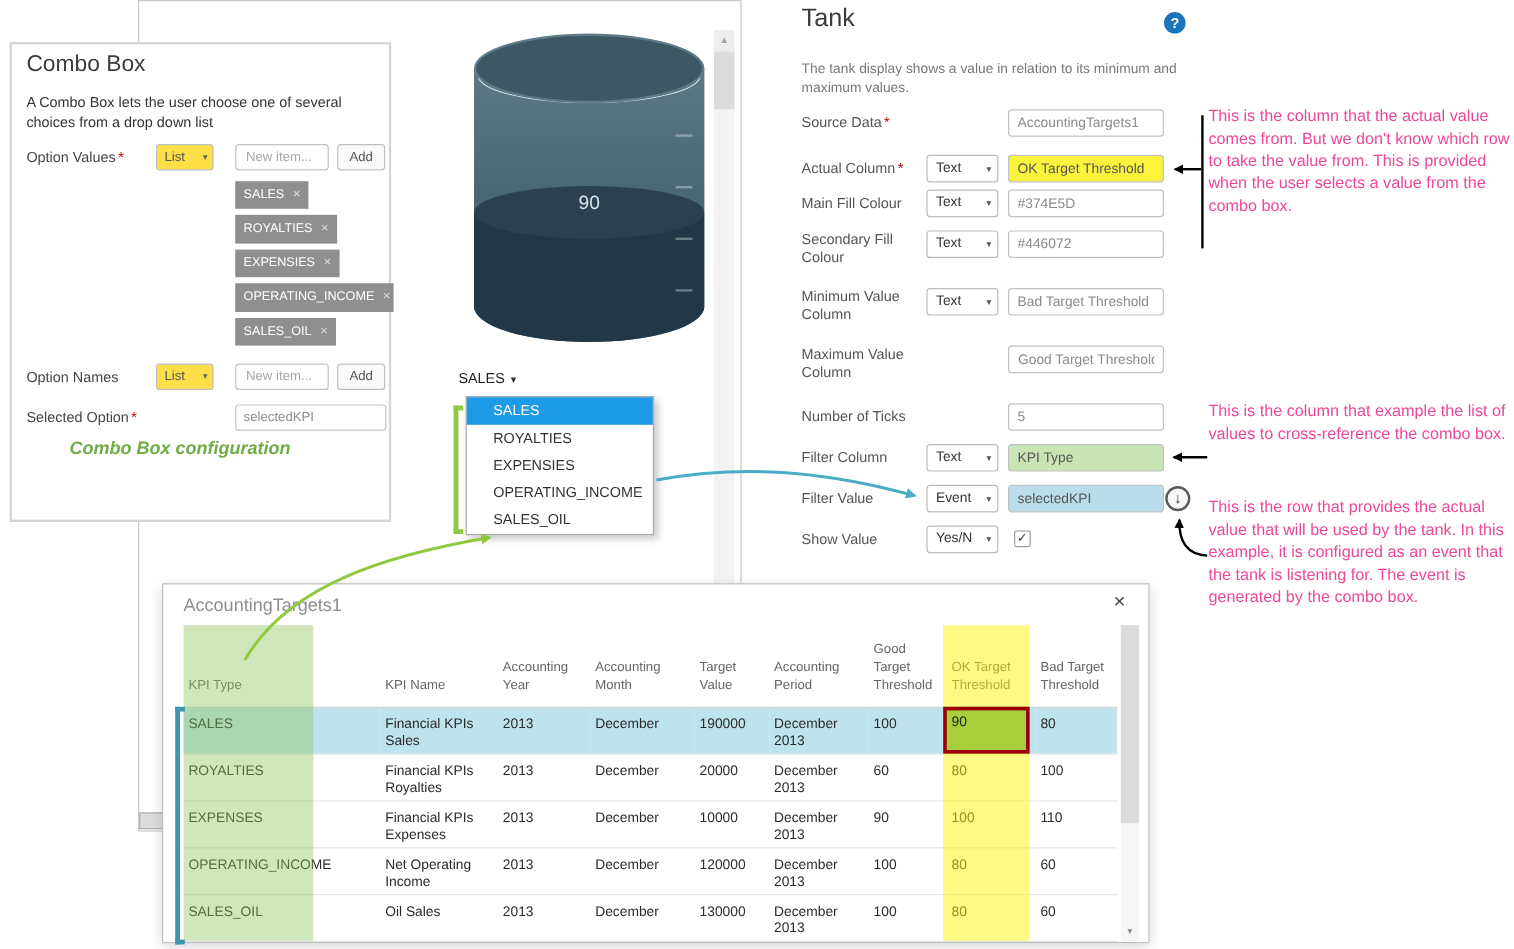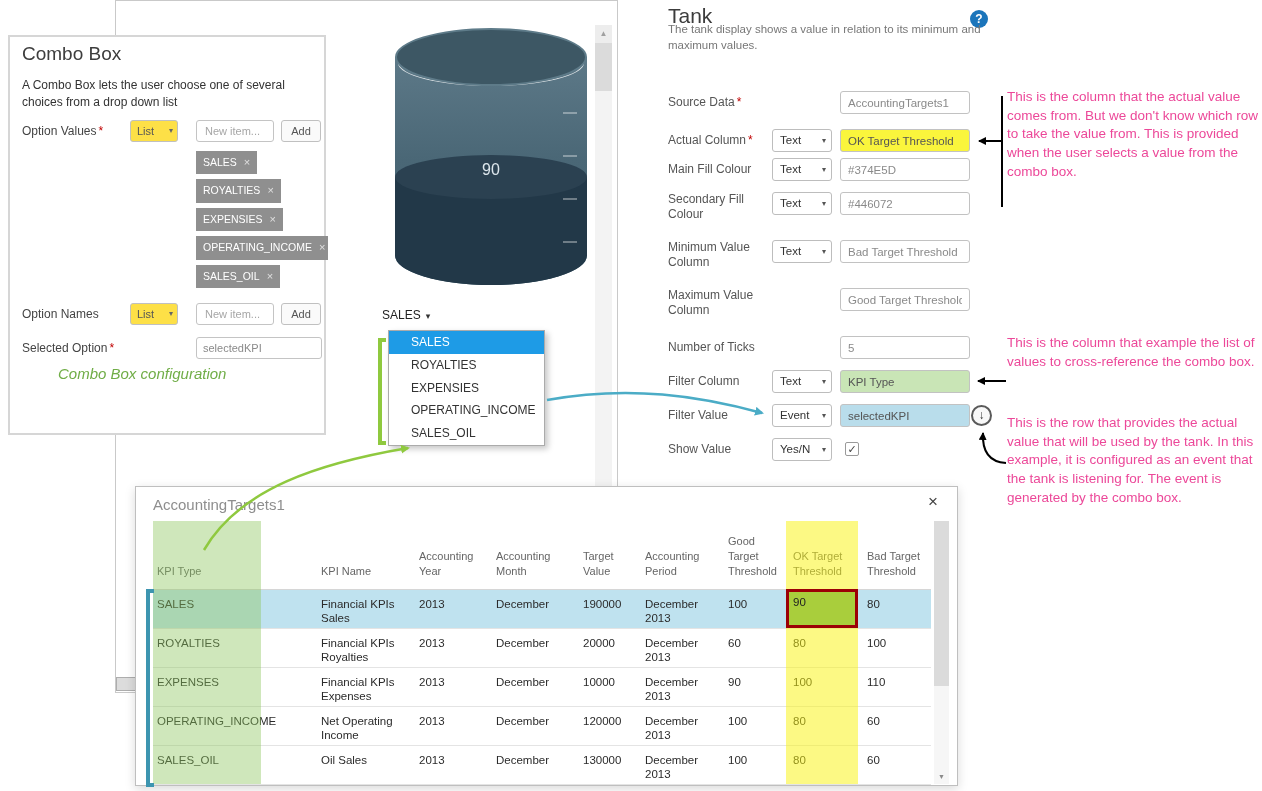--- a/index.html
+++ b/index.html
@@ -22,21 +22,21 @@
   .req{color:#c00000;margin-left:2px}
   .cp-select{position:absolute;left:120px;width:48px;height:22px;border:1px solid #c0c0c0;border-radius:3px;background:#fde047;font-size:11px;color:#555;line-height:20px;padding-left:6px}
   .cp-select .ddar{position:absolute;right:4px;top:0;font-size:8px;color:#666;line-height:20px}
   .cp-input{position:absolute;left:186px;width:78px;height:22px;border:1px solid #c4c4c4;border-radius:3px;background:#fff;font-size:11px;color:#8a8a8a;padding:0 8px;font-family:"Liberation Sans",sans-serif}
   .cp-input::placeholder{color:#a6a6a6}
   .cp-add{position:absolute;left:271px;width:40px;height:22px;border:1px solid #c0c0c0;border-radius:3px;background:#fafafa;font-size:11px;color:#555;text-align:center;line-height:20px}
   .tag-list{position:absolute;left:186px;top:114px;width:132px}
   .tag{display:inline-block;background:#8f8f8f;color:#fff;font-size:10.5px;padding:4px 7px;margin-bottom:5px;max-width:132px;line-height:1.4}
   .tag .tag-x{color:#e0e0e0;margin-left:7px;font-size:11px}
   .cp-input2{position:absolute;left:186px;width:126px;height:22px;border:1px solid #c4c4c4;border-radius:3px;background:#fff;font-size:11px;color:#8a8a8a;padding:0 6px;font-family:"Liberation Sans",sans-serif}
-  .caption{position:absolute;left:58px;top:365px;font-size:15px;font-style:italic;font-weight:normal;color:var(--caption-green);z-index:3}
+  .caption{position:absolute;left:58px;top:365px;font-size:15px;font-style:italic;font-weight:bold;color:var(--caption-green);z-index:3}
 
   
   .tank{position:absolute;left:395px;top:28px;width:192px;height:280px;z-index:1}
   .tank-body{position:absolute;left:0;top:29px;width:192px;height:228px;background:linear-gradient(180deg,#5d7988 0%,#4a6776 45%,#415f6e 100%);border-radius:0 0 50% 50%/0 0 13% 13%;overflow:hidden}
   .tank-top{position:absolute;left:0;top:0;width:192px;height:58px;background:#3d5764;border:2px solid #5e7b89;border-radius:50%}
   .tank-arc{position:absolute;left:3px;top:-17px;width:186px;height:46px;border:1.5px solid rgba(255,255,255,.8);border-radius:50%;clip-path:inset(52% 0 0 0)}
   .tank-fill{position:absolute;left:0;top:120px;width:192px;height:108px;background:#223848}
   .fill-top{position:absolute;left:0;top:98px;width:192px;height:44px;background:#2b4151;border-radius:50%}
   .tank-value{position:absolute;left:0;top:104px;width:100%;text-align:center;font-size:16px;color:#dce6ec}
   .tick{position:absolute;right:10px;width:14px;height:2px;background:rgba(255,255,255,.35)}
@@ -49,21 +49,21 @@
   .dd-item.selected{background:var(--dropdown-selection-blue);color:#fff}
 
   
   .green-bracket{position:absolute;left:378px;top:338px;width:8px;height:107px;border-left:4px solid var(--green-arrow);border-top:4px solid var(--green-arrow);border-bottom:4px solid var(--green-arrow);z-index:5}
   .blue-bracket{position:absolute;left:146px;top:589px;width:8px;height:198px;border-left:4px solid var(--teal-bracket);border-top:4px solid var(--teal-bracket);border-bottom:4px solid var(--teal-bracket);z-index:5}
 
   
   .tank-panel{position:absolute;left:655px;top:0;width:345px;height:475px;background:#fff;z-index:1}
   .tp-title{position:absolute;left:13px;top:4px;font-size:21px;color:#3c3c3c}
   .help-icon{position:absolute;left:315px;top:10px;width:18px;height:18px;border-radius:50%;background:var(--help-blue);color:#fff;font-size:12px;font-weight:bold;text-align:center;line-height:18px}
-  .tp-desc{position:absolute;left:13px;top:21px;width:318px;font-size:11.5px;line-height:1.4;color:#777}
+  .tp-desc{position:absolute;left:13px;top:50px;width:318px;font-size:11.5px;line-height:1.4;color:#777}
   .tp-row{position:absolute;left:0;width:100%;height:24px}
   .tp-label{position:absolute;left:13px;top:4px;width:100px;font-size:12px;line-height:1.25;color:#555}
   .tp-select{position:absolute;left:117px;top:0;width:60px;height:23px;border:1px solid #bdbdbd;border-radius:3px;background:#fff;font-size:11.5px;color:#333;line-height:21px;padding-left:7px}
   .tp-select .ddar{position:absolute;right:5px;top:0;font-size:8px;color:#555;line-height:21px}
   .tp-input{position:absolute;left:185px;top:0;width:130px;height:23px;border:1px solid #c2c2c2;border-radius:3px;background:#fff;font-size:11.5px;color:#8a8a8a;padding:0 7px;font-family:"Liberation Sans",sans-serif}
   .hl-yellow{background:var(--yellow-highlight);color:#555}
   .hl-green{background:var(--green-highlight);color:#555}
   .hl-blue{background:var(--blue-highlight);color:#555}
   .event-btn{position:absolute;left:316px;top:1px;width:21px;height:21px;border:2px solid #5a5a5a;border-radius:50%;background:#f8f8f8;font-size:12px;color:#333;text-align:center;line-height:17px}
   .checkbox{position:absolute;left:190px;top:4px;width:14px;height:14px;border:1px solid #9a9a9a;border-radius:2px;background:#fff;font-size:11px;color:#444;text-align:center;line-height:12px}

